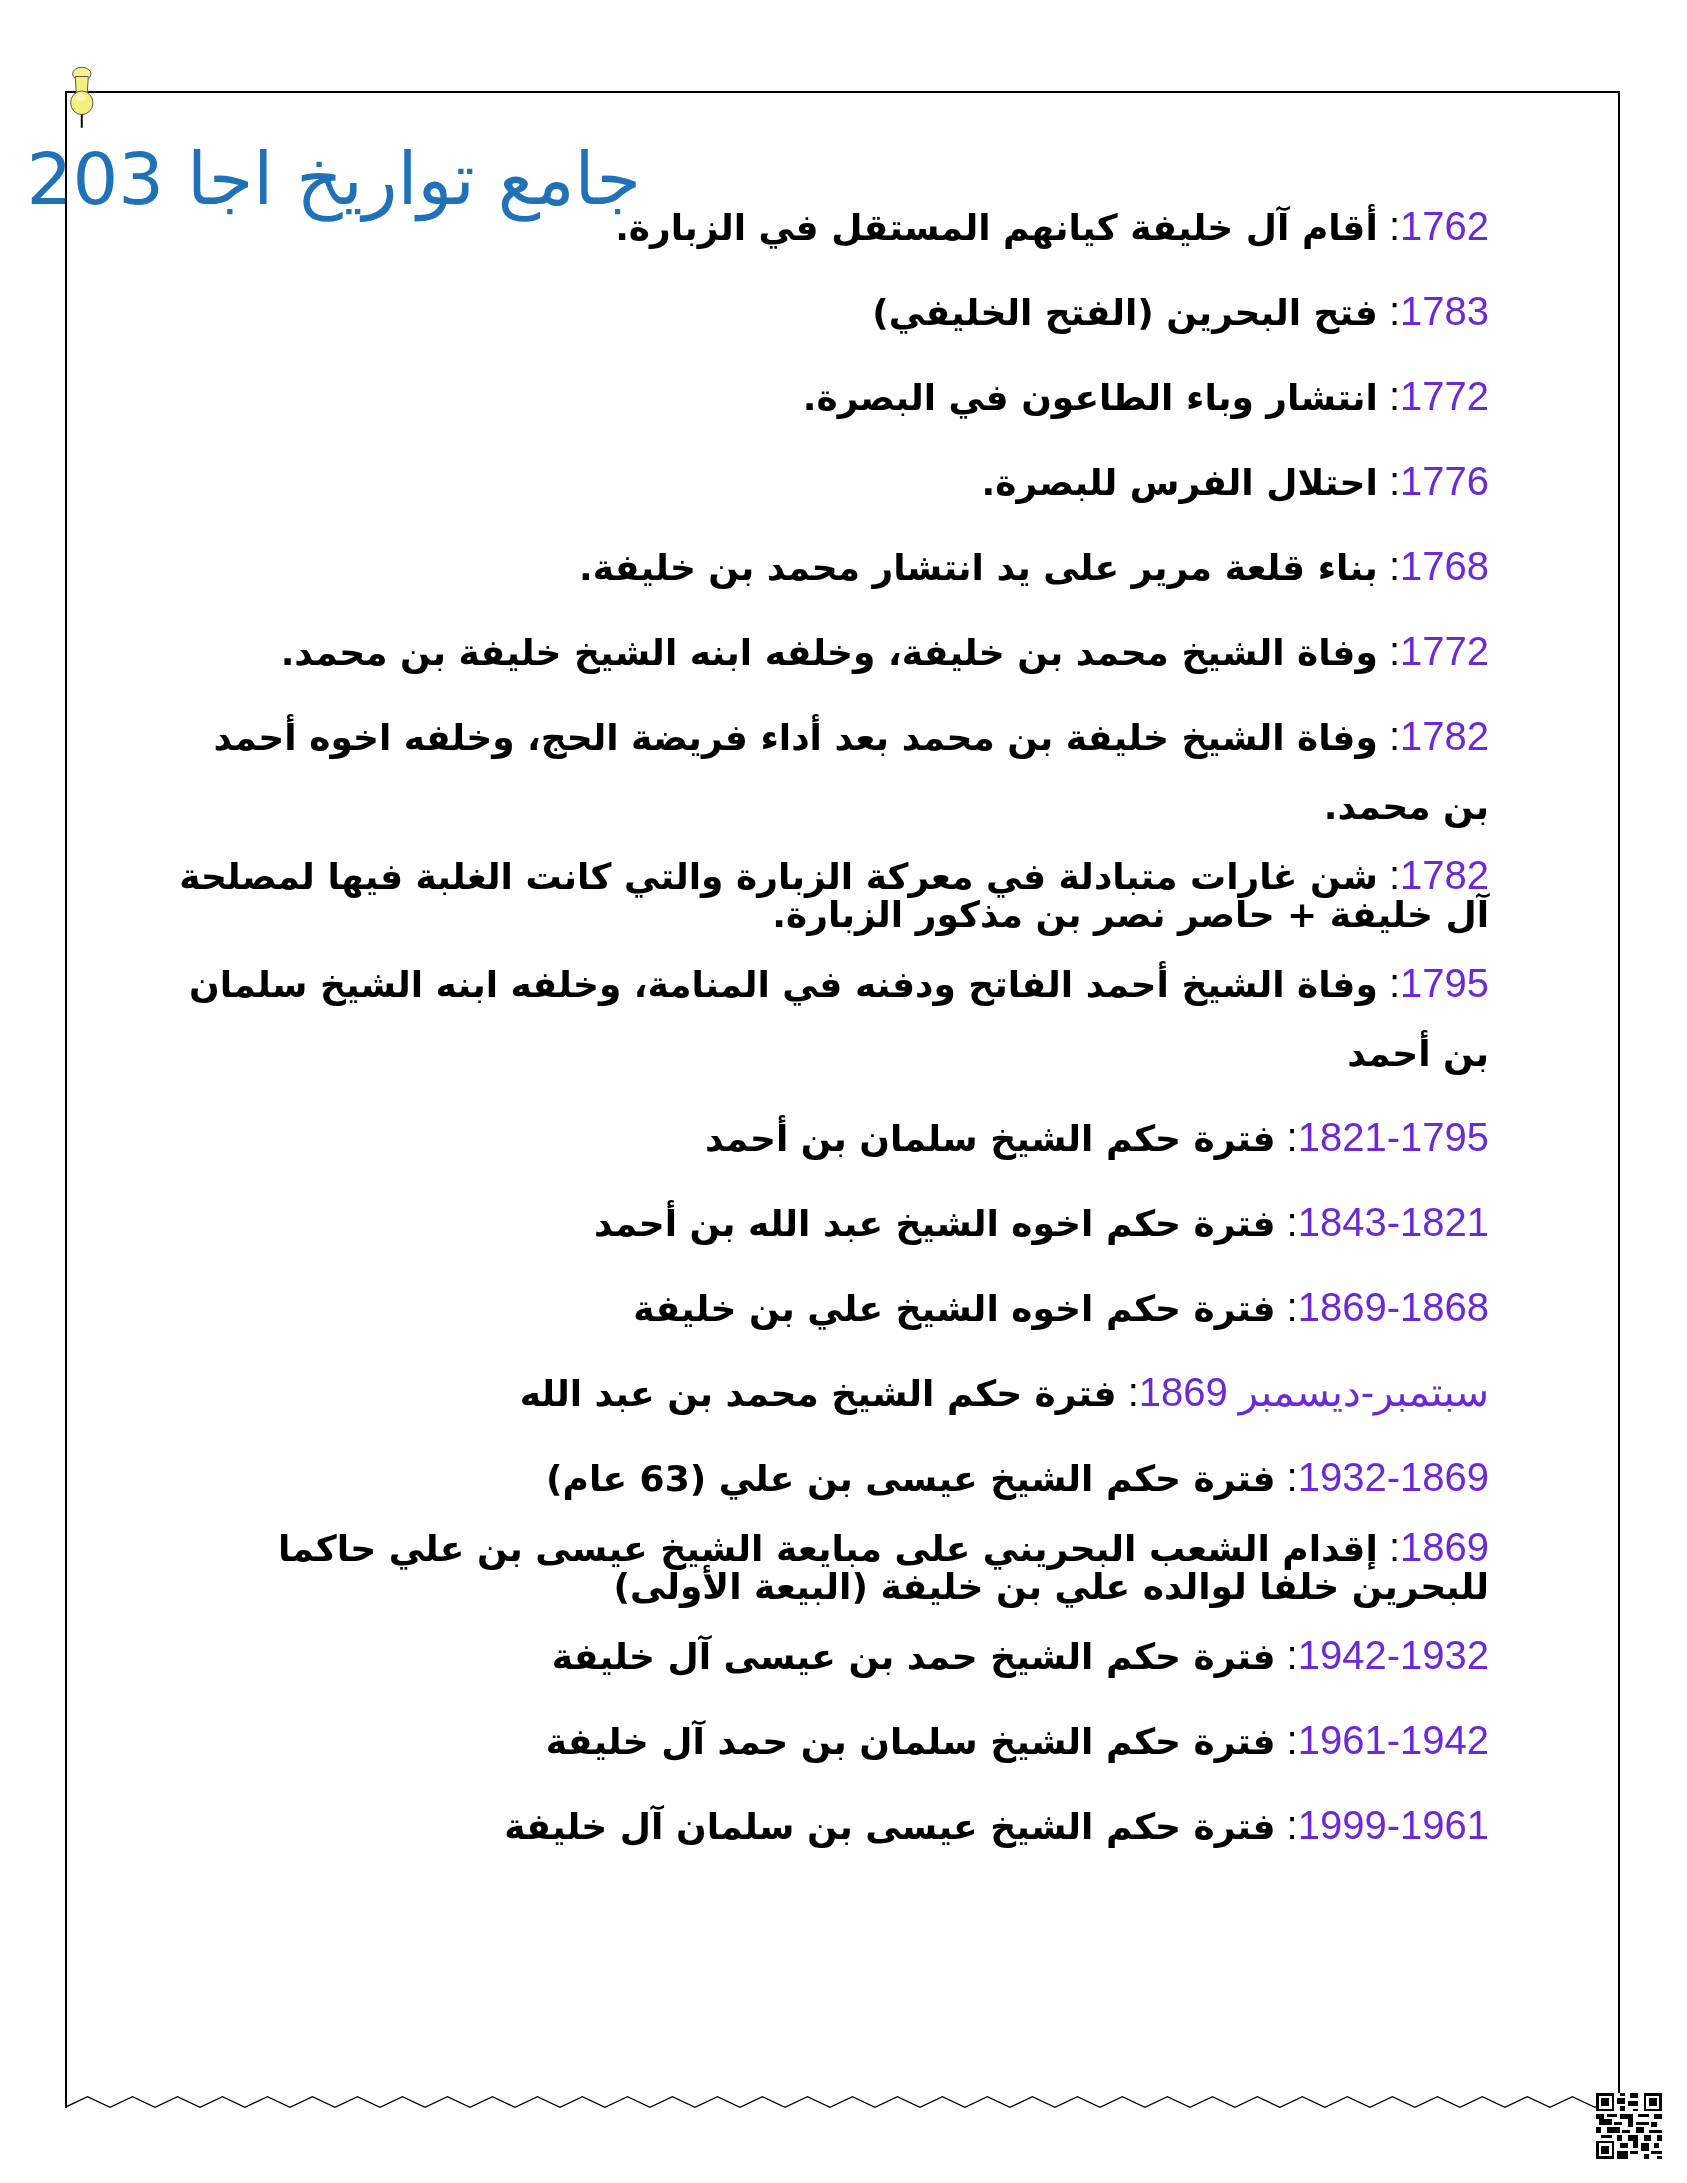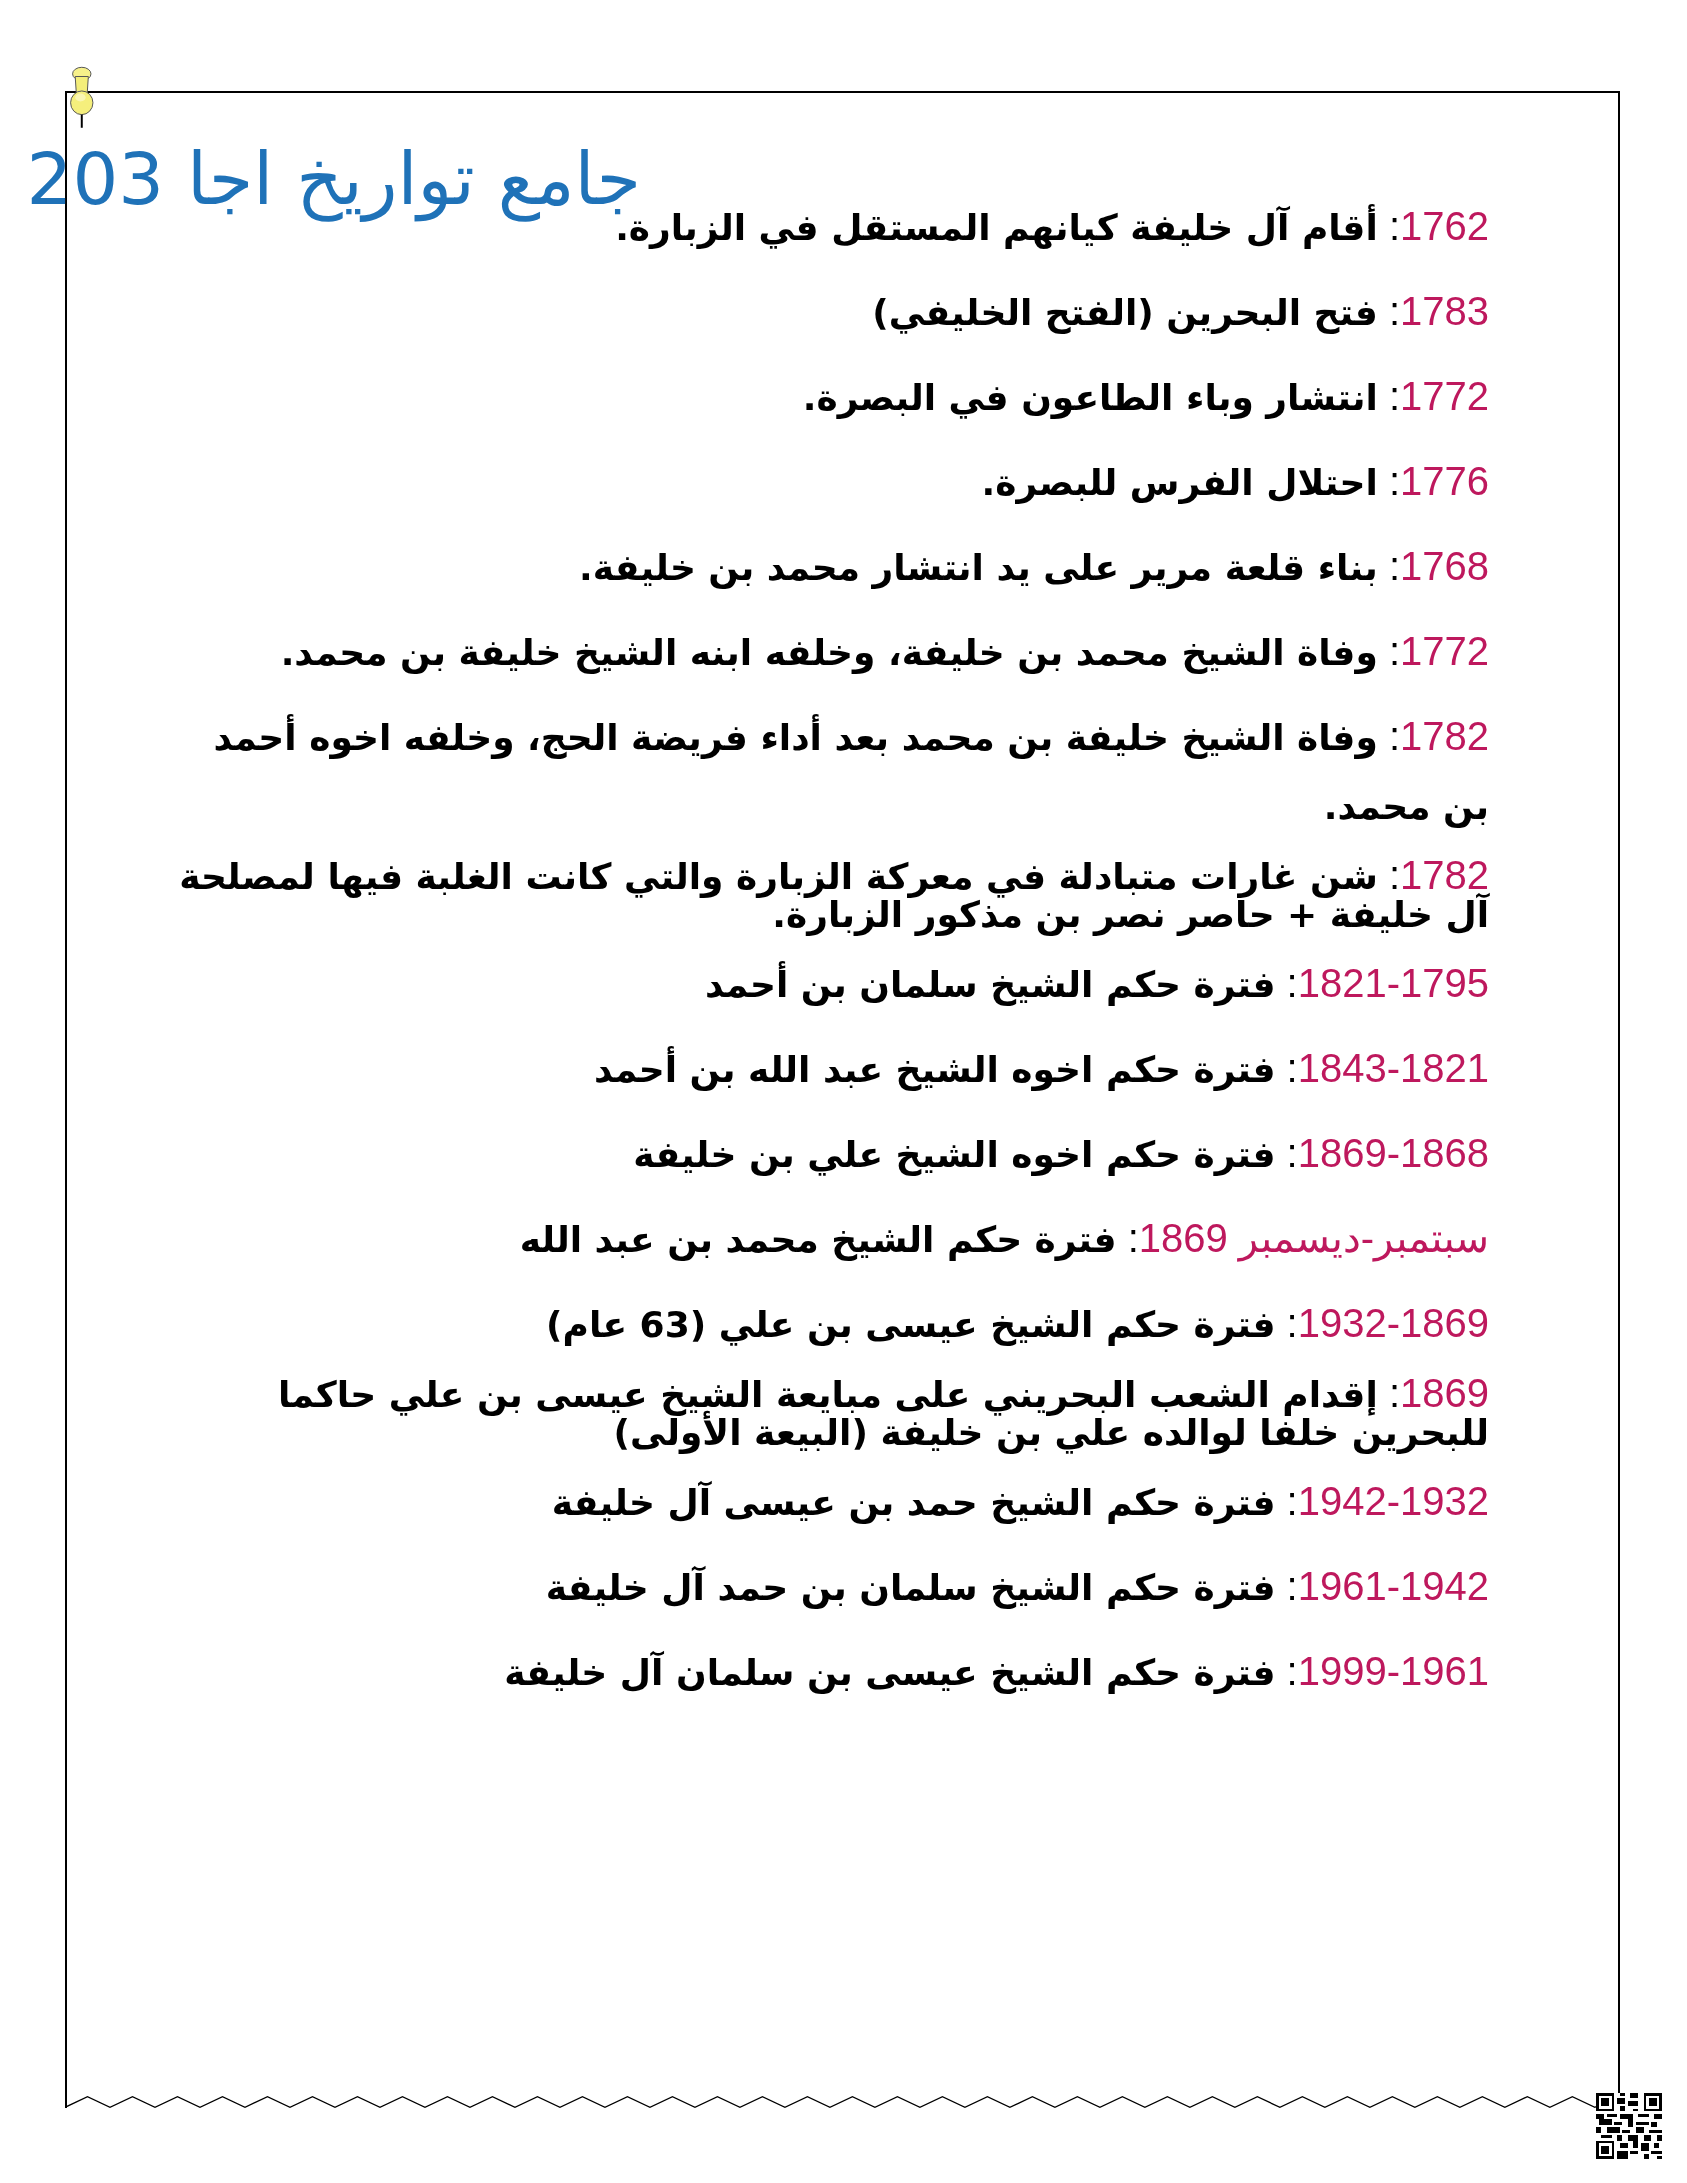--- a/index.html
+++ b/index.html
@@ -67,21 +67,21 @@
       line-height: 69px;
       margin-bottom: 15px;
       color: #000;
       font-weight: bold;
       font-family: "DejaVu Sans", sans-serif;
     }
     .entry.multiline {
       line-height: 38px;
     }
     .entry .date {
-      color: #be185d;
+      color: #6d28d9;
       font-weight: normal;
       unicode-bidi: isolate;
       direction: ltr;
       font-family: "Liberation Sans", sans-serif;
       font-size: 40px;
     }
     .entry .sep {
       color: #000;
       font-weight: normal;
       font-family: "Liberation Sans", sans-serif;
@@ -116,20 +116,21 @@
 
 <div class="entries">
   <div class="entry"><span class="date">1762</span><span class="sep">: </span><span>أقام آل خليفة كيانهم المستقل في الزبارة.</span></div>
   <div class="entry"><span class="date">1783</span><span class="sep">: </span><span>فتح البحرين (الفتح الخليفي)</span></div>
   <div class="entry"><span class="date">1772</span><span class="sep">: </span><span>انتشار وباء الطاعون في البصرة.</span></div>
   <div class="entry"><span class="date">1776</span><span class="sep">: </span><span>احتلال الفرس للبصرة.</span></div>
   <div class="entry"><span class="date">1768</span><span class="sep">: </span><span>بناء قلعة مرير على يد انتشار محمد بن خليفة.</span></div>
   <div class="entry"><span class="date">1772</span><span class="sep">: </span><span>وفاة الشيخ محمد بن خليفة، وخلفه ابنه الشيخ خليفة بن محمد.</span></div>
   <div class="entry"><span class="date">1782</span><span class="sep">: </span><span>وفاة الشيخ خليفة بن محمد بعد أداء فريضة الحج، وخلفه اخوه أحمد بن محمد.</span></div>
   <div class="entry multiline"><span class="date">1782</span><span class="sep">: </span><span>شن غارات متبادلة في معركة الزبارة والتي كانت الغلبة فيها لمصلحة آل خليفة + حاصر نصر بن مذكور الزبارة.</span></div>
+  <div class="entry"><span class="date">1795</span><span class="sep">: </span><span>وفاة الشيخ أحمد الفاتح ودفنه في المنامة، وخلفه ابنه الشيخ سلمان بن أحمد</span></div>
   <div class="entry"><span class="date">1821-1795</span><span class="sep">: </span><span>فترة حكم الشيخ سلمان بن أحمد</span></div>
   <div class="entry"><span class="date">1843-1821</span><span class="sep">: </span><span>فترة حكم اخوه الشيخ عبد الله بن أحمد</span></div>
   <div class="entry"><span class="date">1869-1868</span><span class="sep">: </span><span>فترة حكم اخوه الشيخ علي بن خليفة</span></div>
   <div class="entry"><span class="date" style="direction: rtl;">سبتمبر-ديسمبر 1869</span><span class="sep">: </span><span>فترة حكم الشيخ محمد بن عبد الله</span></div>
   <div class="entry"><span class="date">1932-1869</span><span class="sep">: </span><span>فترة حكم الشيخ عيسى بن علي (63 عام)</span></div>
   <div class="entry multiline"><span class="date">1869</span><span class="sep">: </span><span>إقدام الشعب البحريني على مبايعة الشيخ عيسى بن علي حاكما للبحرين خلفا لوالده علي بن خليفة (البيعة الأولى)</span></div>
   <div class="entry"><span class="date">1942-1932</span><span class="sep">: </span><span>فترة حكم الشيخ حمد بن عيسى آل خليفة</span></div>
   <div class="entry"><span class="date">1961-1942</span><span class="sep">: </span><span>فترة حكم الشيخ سلمان بن حمد آل خليفة</span></div>
   <div class="entry"><span class="date">1999-1961</span><span class="sep">: </span><span>فترة حكم الشيخ عيسى بن سلمان آل خليفة</span></div>
 </div>

